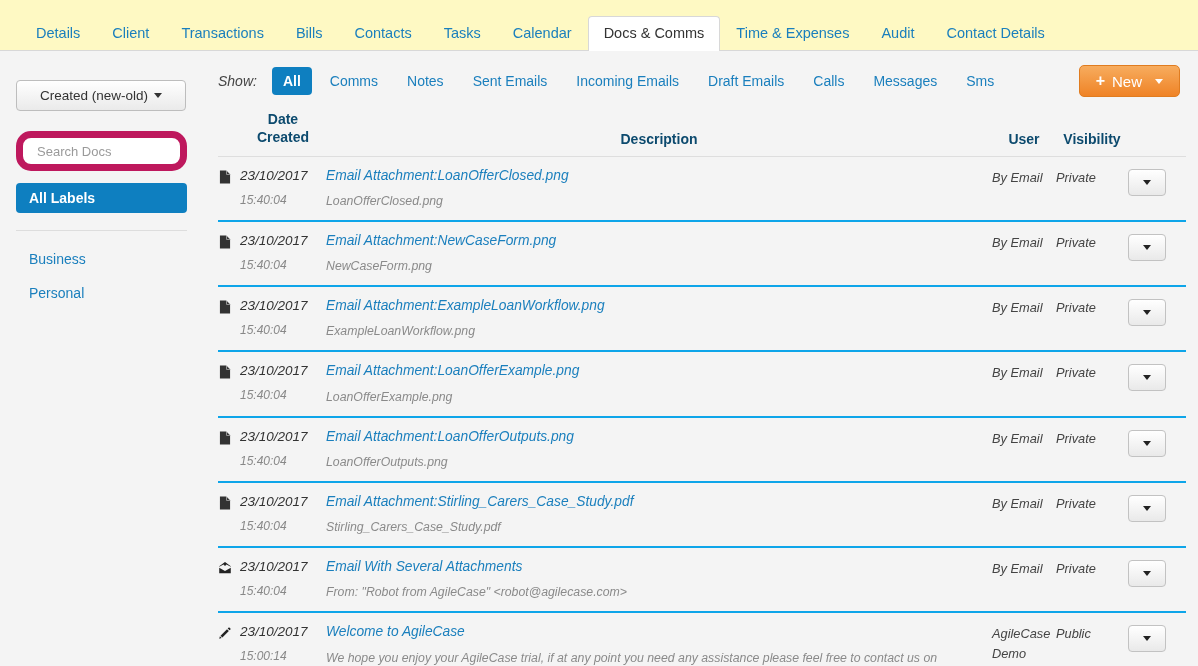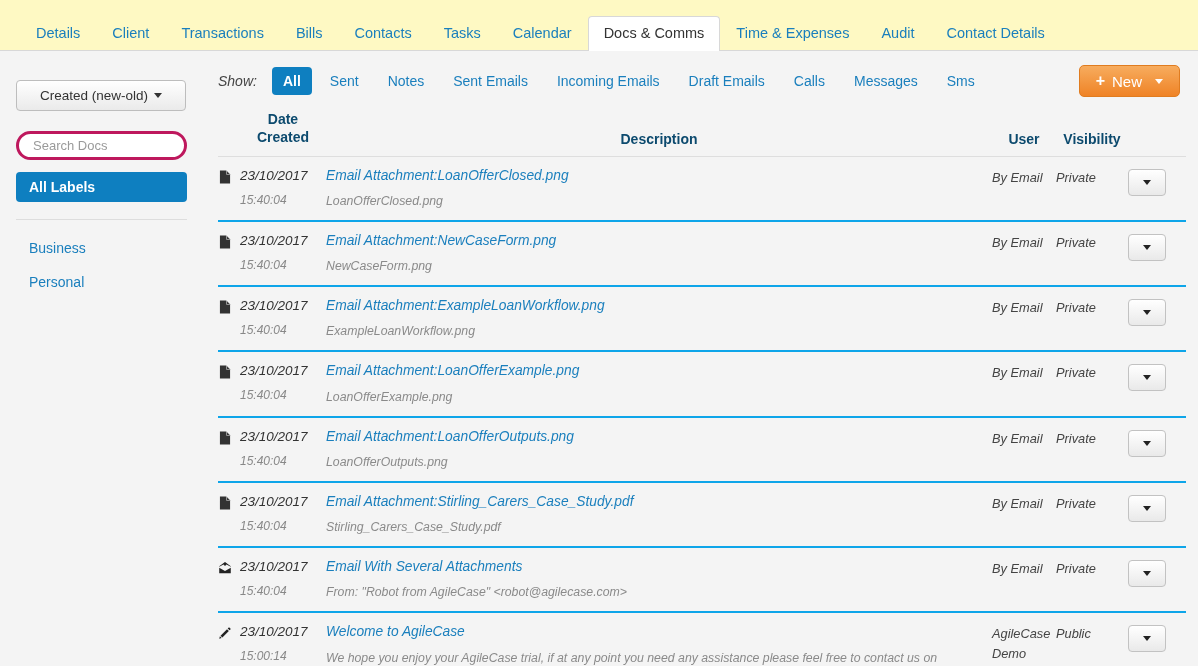--- a/index.html
+++ b/index.html
@@ -70,22 +70,22 @@
     width: 0; height: 0;
     border-left: 4px solid transparent;
     border-right: 4px solid transparent;
     border-top: 5px solid currentColor;
     margin-left: 6px;
     vertical-align: middle;
   }
   .search-box {
     margin-top: 20px;
     width: 171px;
-    height: 29px;
-    border: 3px solid #be185d;
+    height: 40px;
+    border: 7px solid #be185d;
     border-radius: 15px;
     background: #fff;
     font-size: 13px;
     color: #888;
     padding: 0 14px;
     font-family: "Liberation Sans", sans-serif;
     outline: none;
   }
   .search-box::placeholder { color: #9a9a9a; }
   .all-labels {
@@ -238,21 +238,21 @@
     <a class="label-link">Business</a>
     <a class="label-link">Personal</a>
   </div>
 
   <div id="main">
 
     <div class="show-row">
       <span class="show-label">Show:</span>
       <div id="filters" style="display:flex;align-items:center;">
           <div class="filter active">All</div>
-          <div class="filter">Sent</div>
+          <div class="filter">Comms</div>
           <div class="filter">Notes</div>
           <div class="filter">Sent Emails</div>
           <div class="filter">Incoming Emails</div>
           <div class="filter">Draft Emails</div>
           <div class="filter">Calls</div>
           <div class="filter">Messages</div>
           <div class="filter">Sms</div>
         </div>
       <div class="new-btn">
         <span class="plus">+</span>

